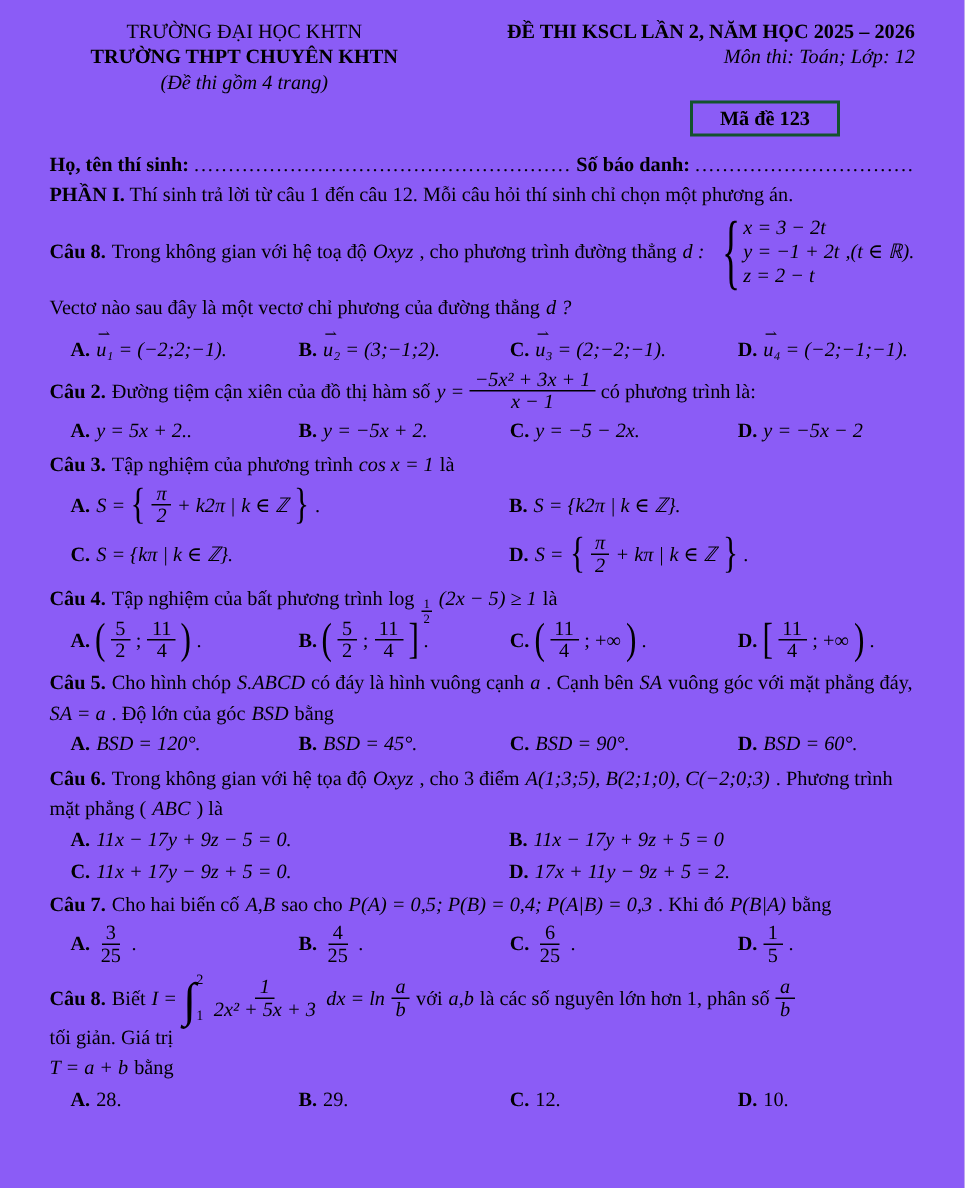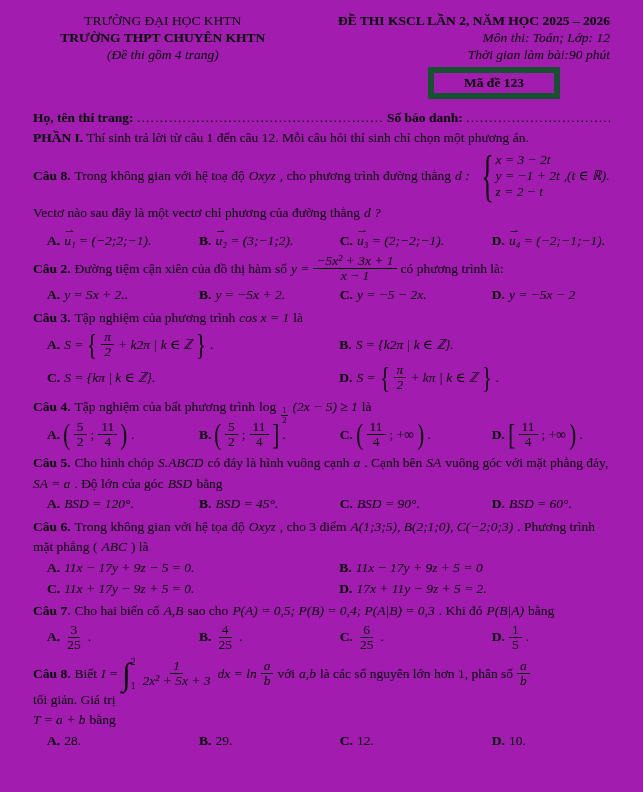--- a/index.html
+++ b/index.html
@@ -1,29 +1,29 @@
 <!DOCTYPE html>
 <html><head>
 <meta charset="utf-8">
 <style>
   html,body { margin:0; padding:0; background:#e8e8e8; }
   .page {
-    width:643px; height:792px; margin:0 auto; background:#a21caf; color:#000;
+    width:643px; height:792px; margin:0 auto; background:#8b5cf6; color:#000;
     box-sizing:border-box; padding:12px 33px 0 33px; overflow:hidden;
     font-family:"Liberation Serif","DejaVu Serif",serif; font-size:13.5px; line-height:1.3;
   }
   .b { font-weight:bold; }
   .i { font-style:italic; }
   .math { font-style:italic; }
   .hdr { display:flex; }
   .hdr-l { width:45%; text-align:center; }
   .hdr-r { width:55%; text-align:right; }
   .hdr-line { line-height:17px; }
-  .codebox { width:fit-content; margin:4px 50px 0 auto; border:6px solid #14532d;
-             padding:0 30px; font-weight:bold; line-height:20px; }
+  .codebox { width:fit-content; margin:4px 50px 0 auto; border:2px solid #14532d;
+             padding:0 18px; font-weight:bold; line-height:20px; }
   .fields { display:flex; align-items:baseline; margin-top:10px; white-space:nowrap; overflow:hidden; }
   .dots { letter-spacing:1.2px; overflow:hidden; }
   .part1 { margin-top:2px;font-family:Liberation Serif, serif; }
   .line { display:flex; align-items:center; flex-wrap:wrap; column-gap:4px; margin-top:3px; }
   .qblock { margin-top:5px; }
   .opts4 { display:grid; grid-template-columns:1.08fr 1fr 1.08fr 0.84fr; padding-left:14px; margin-top:3px; }
   .opts2 { display:grid; grid-template-columns:1.08fr 1fr; padding-left:14px; margin-top:3px; row-gap:5px; }
   .vecrow { padding-top:7px; }
   .opt { display:inline-flex; align-items:center; column-gap:4px; }
   .olabel { font-weight:bold; }
@@ -55,27 +55,26 @@
 
   <div class="hdr">
     <div class="hdr-l">
       <div class="hdr-line">TRƯỜNG ĐẠI HỌC KHTN</div>
       <div class="hdr-line b">TRƯỜNG THPT CHUYÊN KHTN</div>
       <div class="hdr-line i">(Đề thi gồm 4 trang)</div>
     </div>
     <div class="hdr-r">
       <div class="hdr-line b">ĐỀ THI KSCL LẦN 2, NĂM HỌC 2025 – 2026</div>
       <div class="hdr-line i">Môn thi: Toán; Lớp: 12</div>
-      <div class="hdr-line i">Thời gian làm bài:90 phút</div>
     </div>
   </div>
   <div class="codebox">Mã đề 123</div>
 
   <div class="fields">
-    <span class="b">Họ, tên thí trang:</span>&nbsp;<span class="dots">............................................................</span>&nbsp;<span class="b">Số báo danh:</span>&nbsp;<span class="dots">...................................</span>
+    <span class="b">Họ, tên thí sinh:</span>&nbsp;<span class="dots">............................................................</span>&nbsp;<span class="b">Số báo danh:</span>&nbsp;<span class="dots">...................................</span>
   </div>
 
   <div class="part1">
     <span class="b">PHẦN I.</span>
     <span>Thí sinh trả lời từ câu 1 đến câu 12. Mỗi câu hỏi thí sinh chỉ chọn một phương án.</span>
   </div>
 
   <div class="qblock">
     <div class="line">
       <span class="b">Câu 8.</span>

